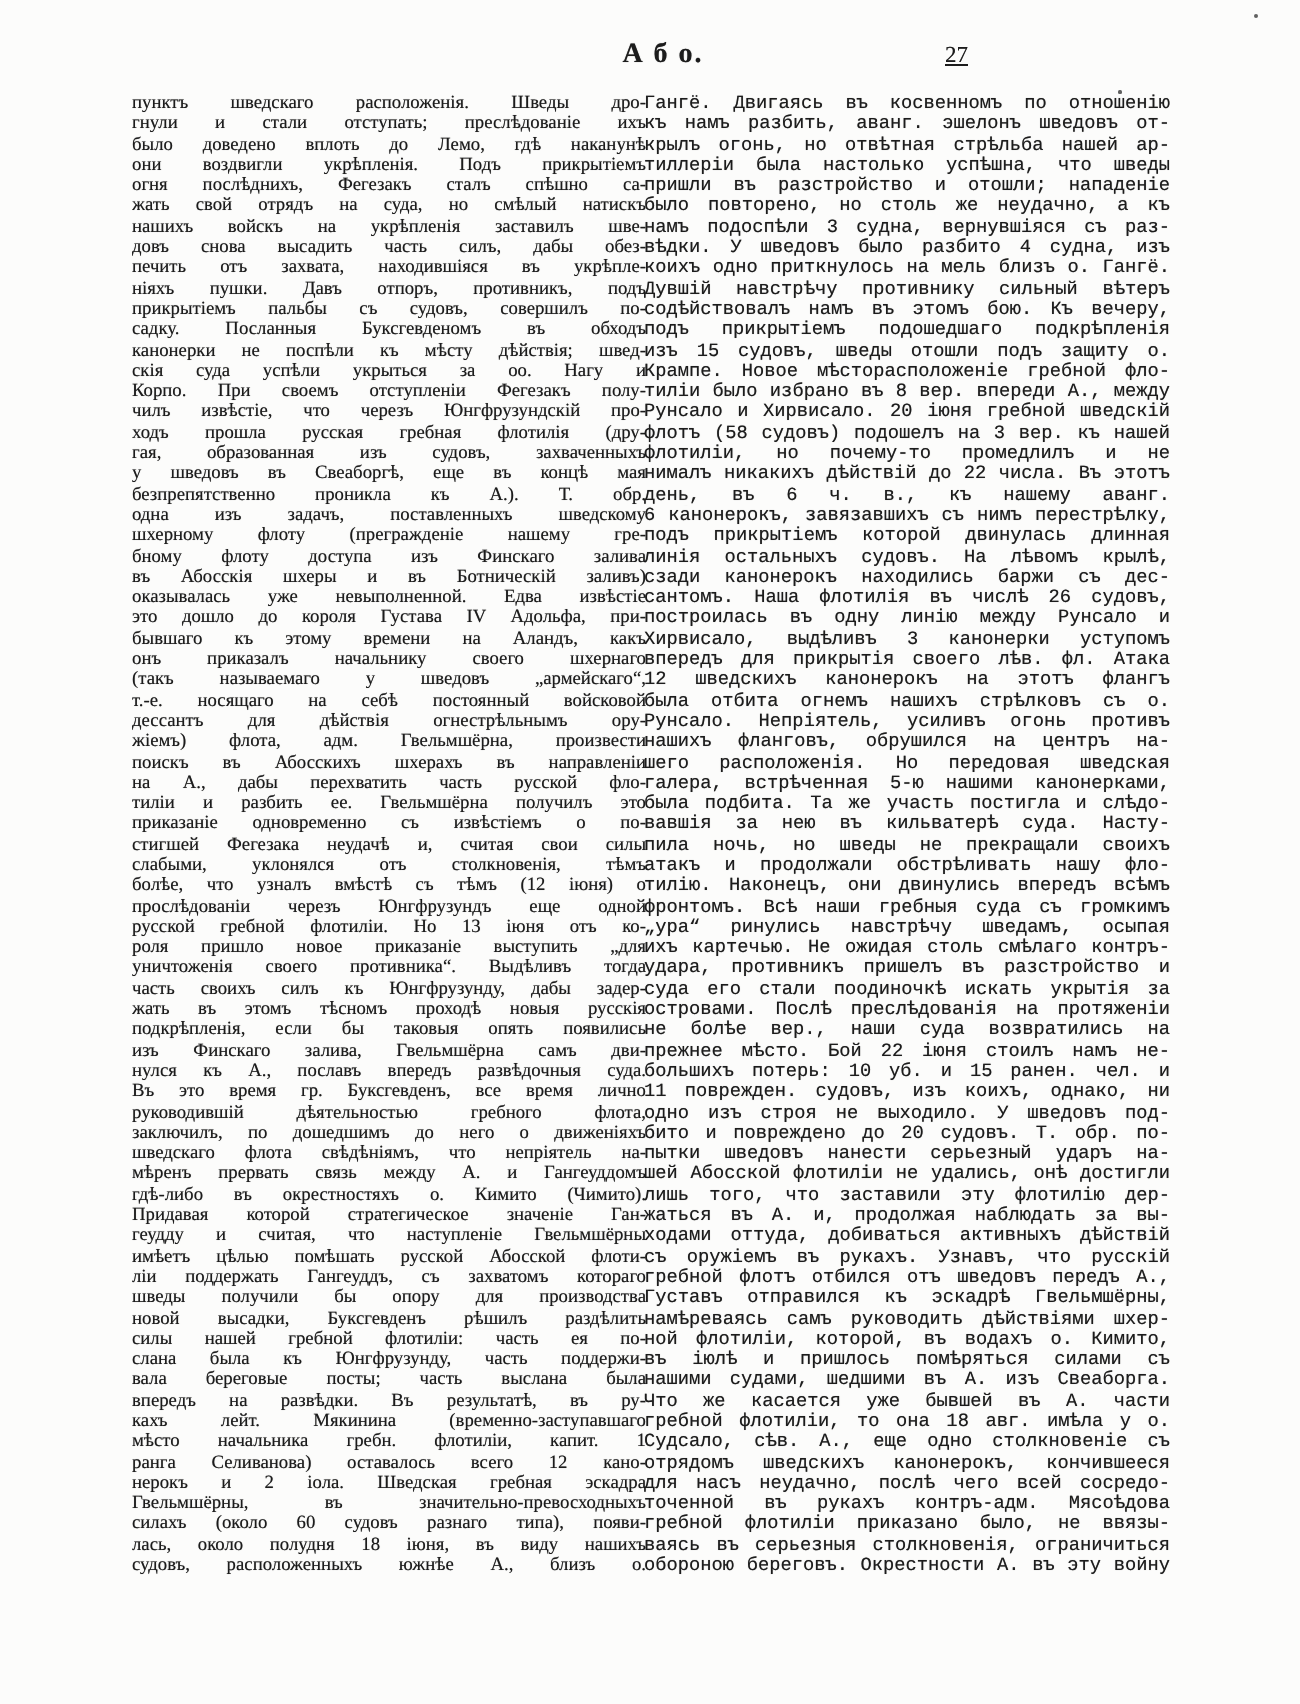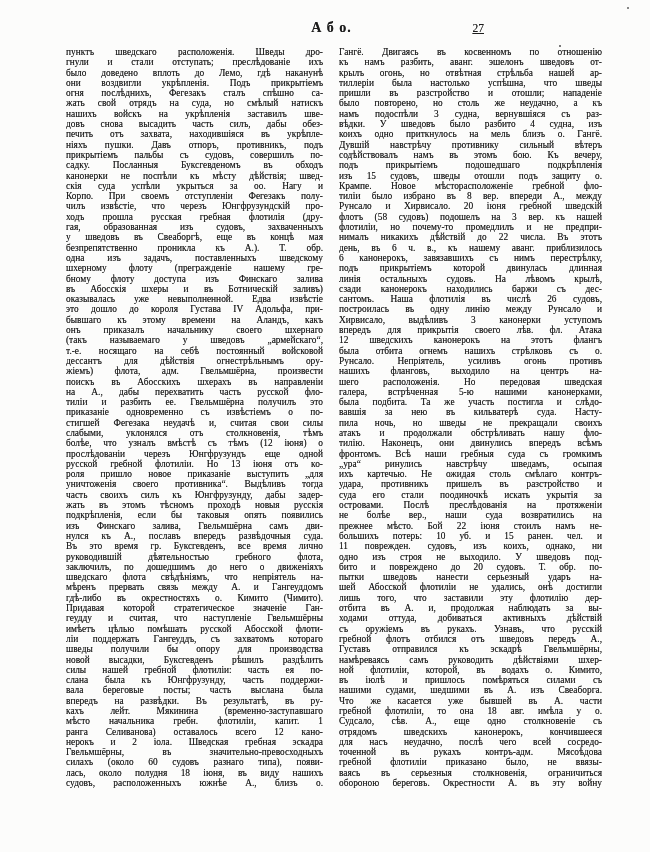--- a/index.html
+++ b/index.html
@@ -26,21 +26,21 @@
     position:absolute;right:78px;top:22px;
     font-size:11.5px;
     text-shadow:0 0 .3px rgba(0,0,0,.5);
     text-decoration:underline;
   }
   .col{
     position:absolute;top:47px;
     font-size:9.4px;
   }
   .col-left{left:66px;width:257px;}
-  .col-right{left:339px;width:263px;}
+  .col-right{left:322px;width:263px;font-family:Liberation Mono, monospace;}
   .line{
     height:10.31px;line-height:10.31px;
     text-align:justify;text-align-last:justify;
     overflow:hidden;white-space:normal;
     text-shadow:0 0 .35px rgba(0,0,0,.55);
   }
   .speck{
     position:absolute;width:2px;height:2px;border-radius:50%;
     background:#3a3a3a;opacity:.8;
   }
@@ -155,21 +155,21 @@
       <div class="line">подъ прикрытіемъ которой двинулась длинная</div>
       <div class="line">линія остальныхъ судовъ. На лѣвомъ крылѣ,</div>
       <div class="line">сзади канонерокъ находились баржи съ дес-</div>
       <div class="line">сантомъ. Наша флотилія въ числѣ 26 судовъ,</div>
       <div class="line">построилась въ одну линію между Рунсало и</div>
       <div class="line">Хирвисало, выдѣливъ 3 канонерки уступомъ</div>
       <div class="line">впередъ для прикрытія своего лѣв. фл. Атака</div>
       <div class="line">12 шведскихъ канонерокъ на этотъ флангъ</div>
       <div class="line">была отбита огнемъ нашихъ стрѣлковъ съ о.</div>
       <div class="line">Рунсало. Непріятель, усиливъ огонь противъ</div>
-      <div class="line">нашихъ фланговъ, выходило на центръ на-</div>
+      <div class="line">нашихъ фланговъ, обрушился на центръ на-</div>
       <div class="line">шего расположенія. Но передовая шведская</div>
       <div class="line">галера, встрѣченная 5-ю нашими канонерками,</div>
       <div class="line">была подбита. Та же участь постигла и слѣдо-</div>
       <div class="line">вавшія за нею въ кильватерѣ суда. Насту-</div>
       <div class="line">пила ночь, но шведы не прекращали своихъ</div>
       <div class="line">атакъ и продолжали обстрѣливать нашу фло-</div>
       <div class="line">тилію. Наконецъ, они двинулись впередъ всѣмъ</div>
       <div class="line">фронтомъ. Всѣ наши гребныя суда съ громкимъ</div>
       <div class="line">„ура“ ринулись навстрѣчу шведамъ, осыпая</div>
       <div class="line">ихъ картечью. Не ожидая столь смѣлаго контръ-</div>
@@ -178,21 +178,21 @@
       <div class="line">островами. Послѣ преслѣдованія на протяженіи</div>
       <div class="line">не болѣе вер., наши суда возвратились на</div>
       <div class="line">прежнее мѣсто. Бой 22 іюня стоилъ намъ не-</div>
       <div class="line">большихъ потерь: 10 уб. и 15 ранен. чел. и</div>
       <div class="line">11 поврежден. судовъ, изъ коихъ, однако, ни</div>
       <div class="line">одно изъ строя не выходило. У шведовъ под-</div>
       <div class="line">бито и повреждено до 20 судовъ. Т. обр. по-</div>
       <div class="line">пытки шведовъ нанести серьезный ударъ на-</div>
       <div class="line">шей Абосской флотиліи не удались, онѣ достигли</div>
       <div class="line">лишь того, что заставили эту флотилію дер-</div>
-      <div class="line">отбита въ А. и, продолжая наблюдать за вы-</div>
+      <div class="line">жаться въ А. и, продолжая наблюдать за вы-</div>
       <div class="line">ходами оттуда, добиваться активныхъ дѣйствій</div>
       <div class="line">съ оружіемъ въ рукахъ. Узнавъ, что русскій</div>
       <div class="line">гребной флотъ отбился отъ шведовъ передъ А.,</div>
       <div class="line">Густавъ отправился къ эскадрѣ Гвельмшёрны,</div>
       <div class="line">намѣреваясь самъ руководить дѣйствіями шхер-</div>
       <div class="line">ной флотиліи, которой, въ водахъ о. Кимито,</div>
       <div class="line">въ іюлѣ и пришлось помѣряться силами съ</div>
       <div class="line">нашими судами, шедшими въ А. изъ Свеаборга.</div>
       <div class="line">Что же касается уже бывшей въ А. части</div>
       <div class="line">гребной флотиліи, то она 18 авг. имѣла у о.</div>

